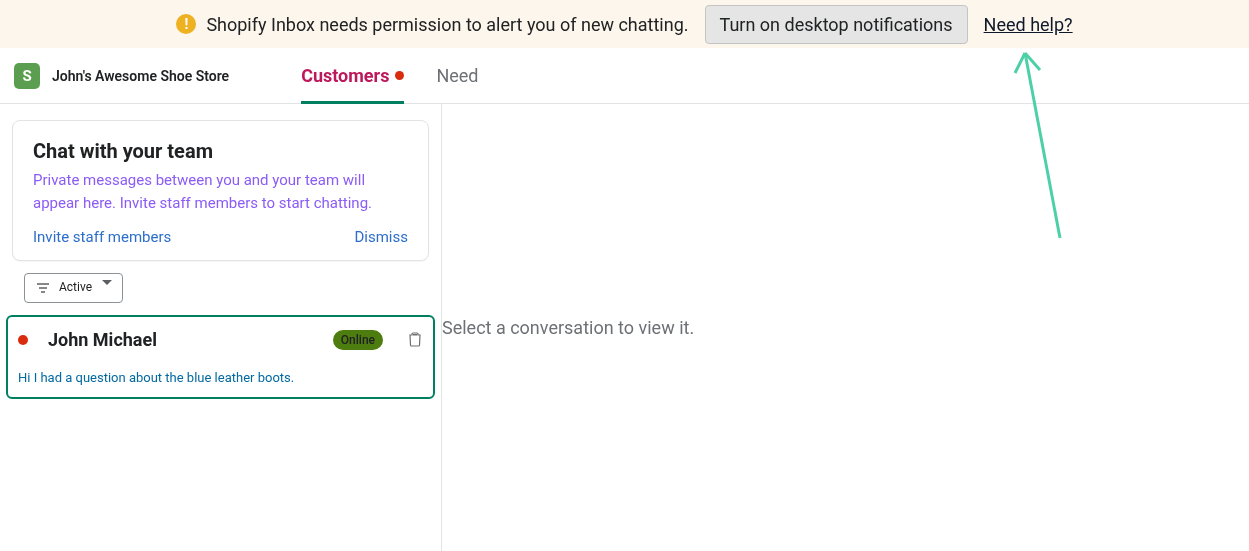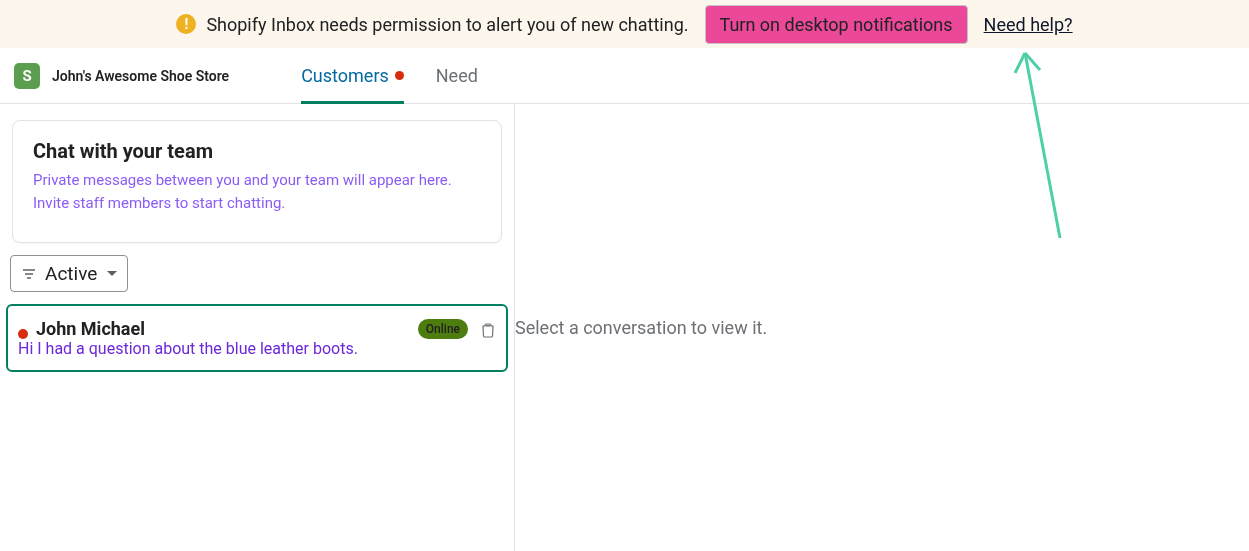--- a/index.html
+++ b/index.html
@@ -36,21 +36,21 @@
       display: flex;
       align-items: center;
       justify-content: center;
       color: #fff;
       font-weight: bold;
       font-size: 14px;
     }
     
     .notif-button {
       padding: 8px 14px;
-      background: #ec4899;
+      background: #e5e5e5;
       border: 1px solid #c4c4c4;
       border-radius: 4px;
       font-size: 18px;
       color: #202223;
       cursor: pointer;
       margin-left: 6px;
     }
     
     .help-link {
       color: #0f172a;
@@ -98,22 +98,22 @@
       display: flex;
       align-items: center;
       font-size: 18px;
       color: #6d7175;
       cursor: pointer;
       position: relative;
       gap: 6px;
     }
     
     .tab.active {
-      color: #0369a1;
-      font-weight: 400;
+      color: #be185d;
+      font-weight: 700;
     }
     
     .tab.active::after {
       content: '';
       position: absolute;
       bottom: -1px;
       left: 0;
       right: 0;
       height: 3px;
       background: #008060;
@@ -126,21 +126,21 @@
       border-radius: 50%;
       display: inline-block;
     }
     
     .main-content {
       display: flex;
       height: calc(100% - 104px);
     }
     
     .sidebar {
-      width: 515px;
+      width: 442px;
       border-right: 1px solid #e1e3e5;
       padding: 16px 8px 8px 8px;
       display: flex;
       flex-direction: column;
       gap: 12px;
     }
     
     .team-card {
       background: #fff;
       border: 1px solid #e1e3e5;
@@ -181,30 +181,29 @@
     .dismiss-button {
       color: #2c6ecb;
       font-size: 15px;
       cursor: pointer;
       background: none;
       border: none;
     }
     
     .filter-dropdown {
       display: inline-flex;
-      align-items: center;
       gap: 8px;
       padding: 6px 10px;
       border: 1px solid #8c9196;
       border-radius: 4px;
-      font-size: 19px;
+      font-size: 12px;
       color: #202223;
       cursor: pointer;
       width: fit-content;
-      margin-left: 2px;
+      margin-left: 16px;
     }
     
     .filter-icon {
       display: flex;
       align-items: center;
     }
     
     .dropdown-caret {
       width: 0;
       height: 0;
@@ -217,23 +216,23 @@
     .conversation-item {
       border: 2px solid #008060;
       border-radius: 6px;
       padding: 12px 10px;
       cursor: pointer;
       margin: 0 -2px;
     }
     
     .conv-header {
       display: flex;
-      align-items: flex-end;
-      gap: 8px;
-      margin-bottom: 0;
+      align-items: center;
+      gap: 20px;
+      margin-bottom: 20px;
     }
     
     .unread-dot {
       width: 10px;
       height: 10px;
       background: #d82c0d;
       border-radius: 50%;
       flex-shrink: 0;
     }
     
@@ -254,22 +253,22 @@
     }
     
     .cart-icon {
       color: #6d7175;
       display: flex;
       align-items: center;
       margin-left: 4px;
     }
     
     .conv-preview {
-      font-size: 16px;
-      color: #6d28d9;
+      font-size: 13px;
+      color: #0369a1;
     }
     
     .detail-panel {
       flex: 1;
       display: flex;
       align-items: center;
     }
     
     .placeholder-text {
       color: #6d7175;
@@ -306,20 +305,24 @@
     </div>
   </div>
 </div>
 
 <div class="main-content">
   <div class="sidebar">
 
     <div class="team-card">
       <div class="team-title">Chat with your team</div>
       <div class="team-desc">Private messages between you and your team will appear here. Invite staff members to start chatting.</div>
+      <div class="team-actions">
+        <button class="link-button">Invite staff members</button>
+        <button class="dismiss-button">Dismiss</button>
+      </div>
     </div>
 
     <div class="filter-dropdown">
       <span class="filter-icon">
         <svg width="16" height="16" viewBox="0 0 16 16" fill="none">
           <line x1="2" y1="4" x2="14" y2="4" stroke="#5c5f62" stroke-width="1.5"></line>
           <line x1="4" y1="8" x2="12" y2="8" stroke="#5c5f62" stroke-width="1.5"></line>
           <line x1="6" y1="12" x2="10" y2="12" stroke="#5c5f62" stroke-width="1.5"></line>
         </svg>
       </span>

